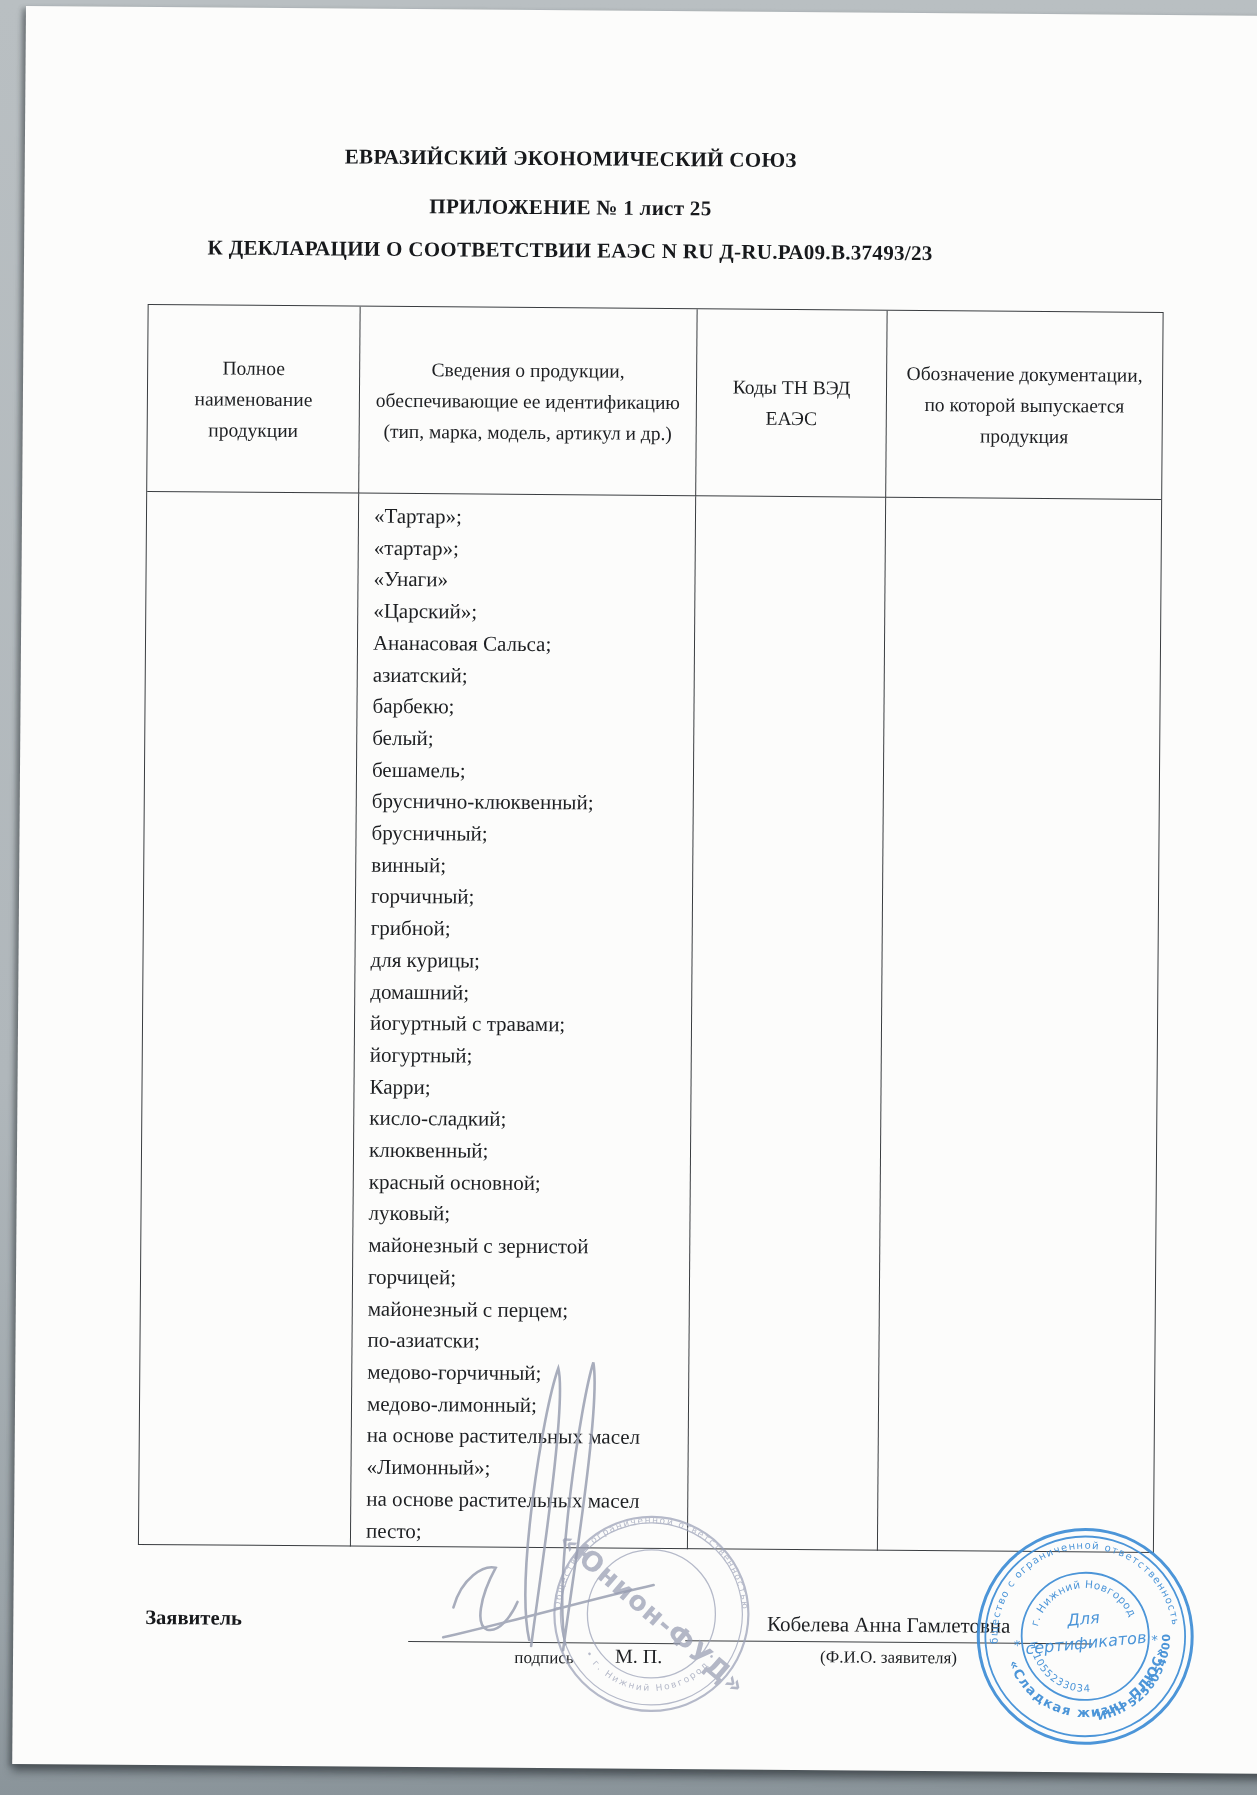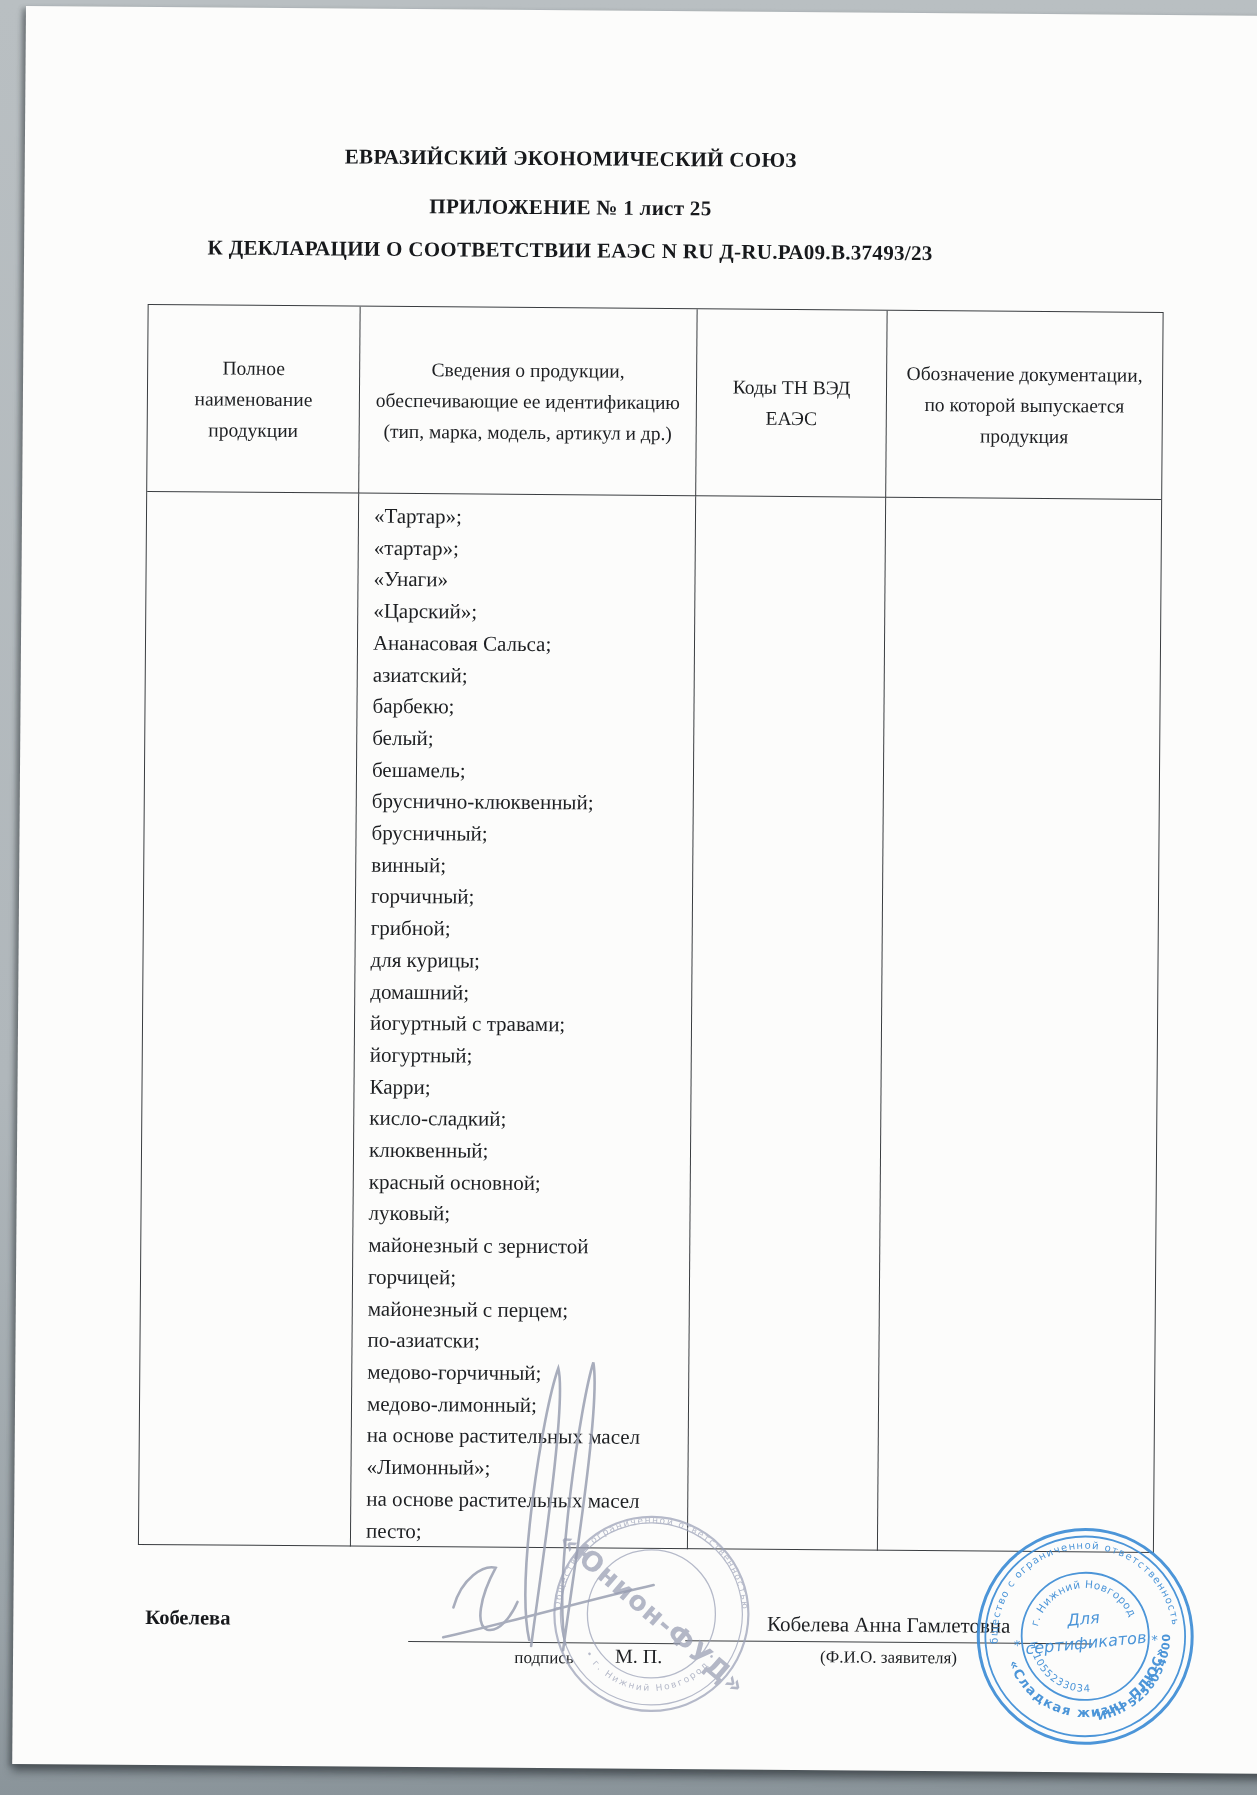--- a/index.html
+++ b/index.html
@@ -99,21 +99,21 @@
           <div>на основе растительных масел</div>
           <div>«Лимонный»;</div>
           <div>на основе растительных масел</div>
           <div>песто;</div>
         </div>
     </div>
     <div class="cell bcell"></div>
     <div class="cell bcell"></div>
   </div>
 
-  <div class="footer-label">Кобелева</div>
+  <div class="footer-label">Заявитель</div>
   <div class="sig-line"></div>
   <div class="sig-caption">подпись</div>
   <div class="mp-label">М. П.</div>
   <div class="fio-name">Кобелева Анна Гамлетовна</div>
   <div class="fio-line"></div>
   <div class="fio-caption">(Ф.И.О. заявителя)</div>
 
   <svg class="signature" width="270" height="330" viewBox="0 0 270 330">
     <g fill="none" stroke="#9aa0b2" stroke-width="2.6" stroke-linecap="round">
       <path d="M 40 268 C 48 238 70 225 82 228 C 66 258 62 286 74 290 C 86 293 98 276 104 262"></path>

